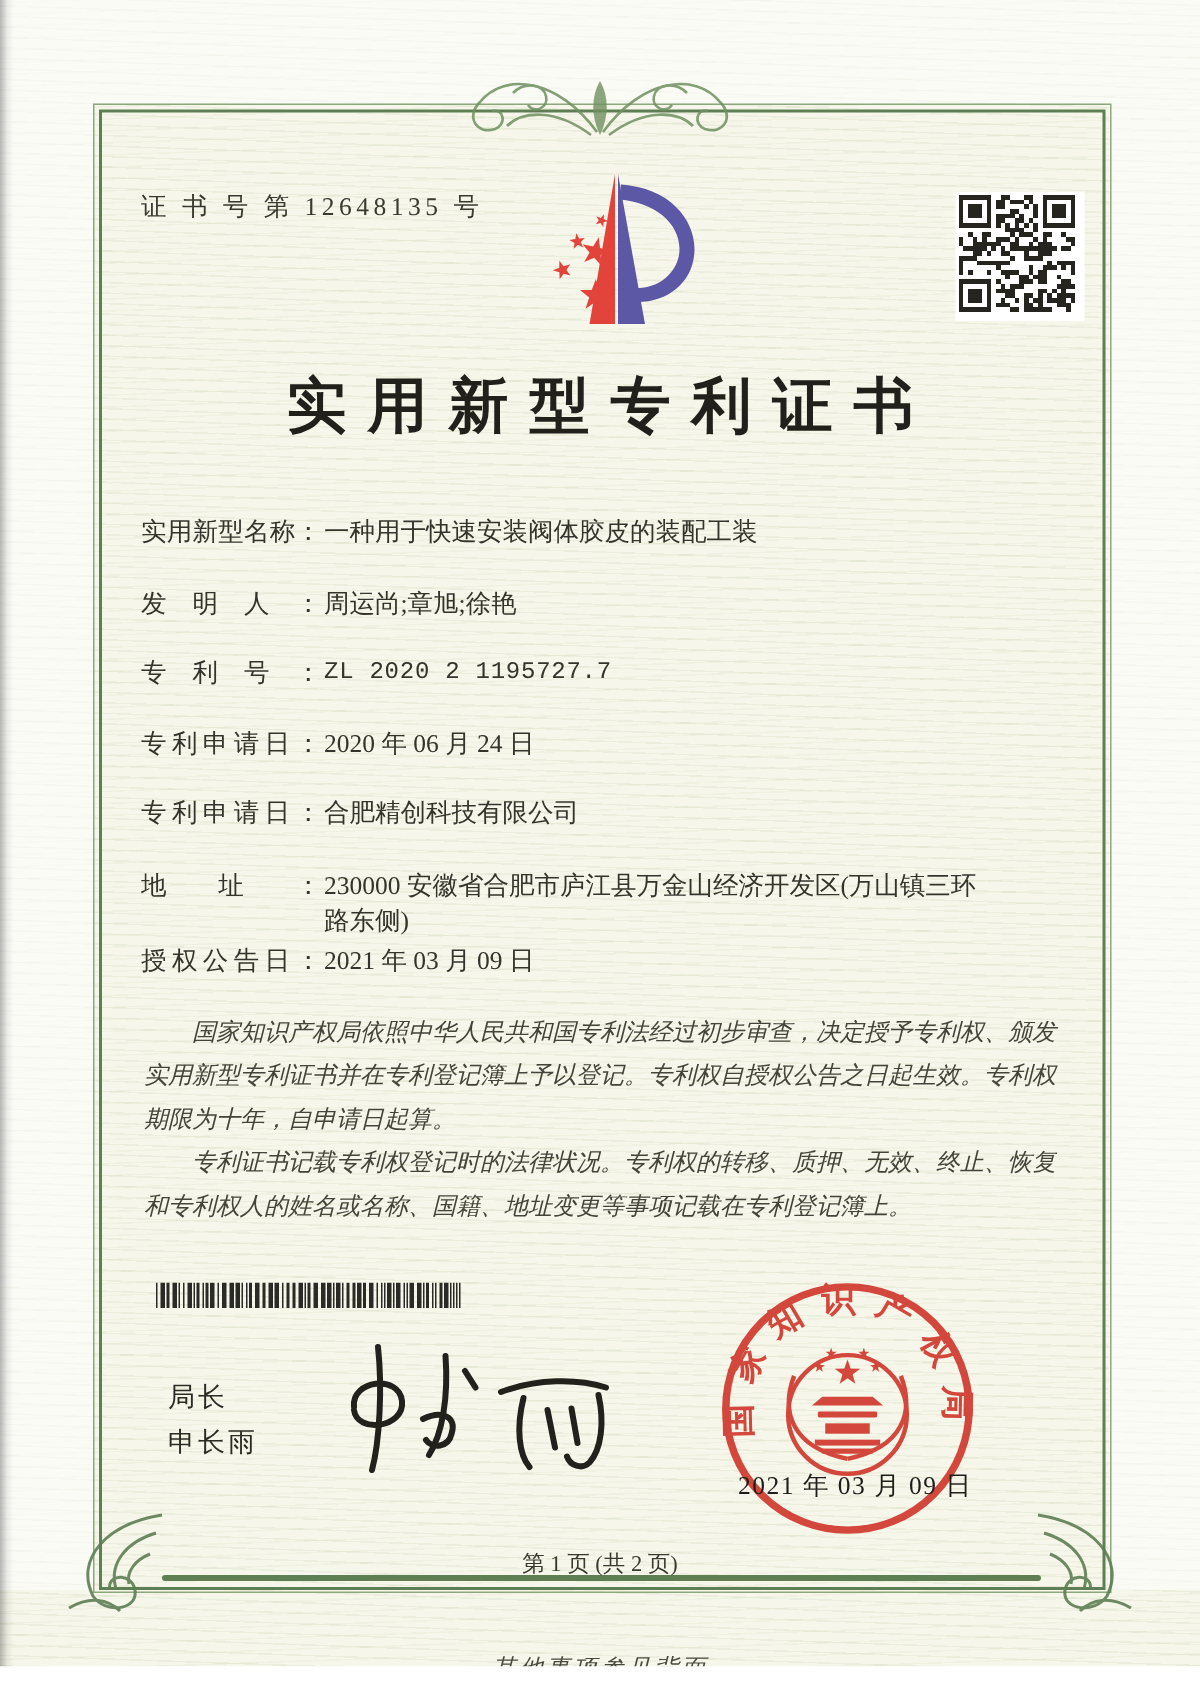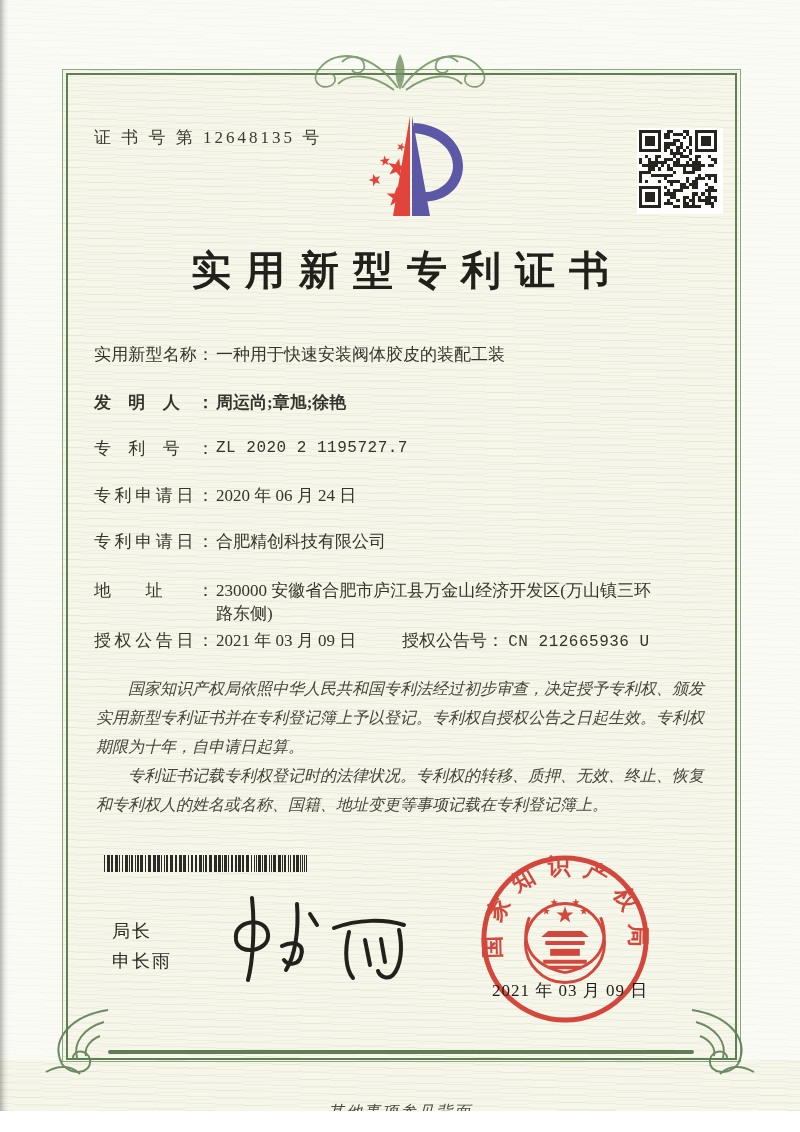--- a/index.html
+++ b/index.html
@@ -328,41 +328,38 @@
         <rect x="19" y="24" width="1" height="1" fill="#26241f"></rect>
         <rect x="23" y="24" width="1" height="1" fill="#26241f"></rect>
       </svg>
   </div>
 
   <div class="abs" id="title">实用新型专利证书</div>
 
   <div class="abs row" style="top:343px;">
     <span class="lbl">实用新型名称：</span><span class="val">一种用于快速安装阀体胶皮的装配工装</span>
   </div>
-  <div class="abs row" style="top:391px;font-weight:bold;">
+  <div class="abs row" style="top:391px;">
     <span class="lbl">发明人：</span><span class="val">周运尚;章旭;徐艳</span>
   </div>
   <div class="abs row" style="top:437px;">
     <span class="lbl">专利号：</span><span class="val val-mono">ZL 2020 2 1195727.7</span>
   </div>
   <div class="abs row" style="top:484px;">
     <span class="lbl">专利申请日：</span><span class="val">2020 年 06 月 24 日</span>
   </div>
   <div class="abs row" style="top:530px;">
     <span class="lbl">专利申请日：</span><span class="val">合肥精创科技有限公司</span>
   </div>
   <div class="abs row" id="row-address" style="top:579px;">
     <span class="lbl">地址：</span><span class="val">230000 安徽省合肥市庐江县万金山经济开发区(万山镇三环路东侧)</span>
   </div>
 
   <div class="abs row" style="top:629px;">
     <span class="lbl">授权公告日：</span><span class="val">2021 年 03 月 09 日</span>
-  </div>
-  <div id="grant-no">
-    <span class="lbl2">授权公告号：</span> <span class="val val-mono">CN 212665936 U</span>
   </div>
 
   <div class="abs" id="paragraphs">
     <p>国家知识产权局依照中华人民共和国专利法经过初步审查，决定授予专利权、颁发实用新型专利证书并在专利登记簿上予以登记。专利权自授权公告之日起生效。专利权期限为十年，自申请日起算。</p>
     <p>专利证书记载专利权登记时的法律状况。专利权的转移、质押、无效、终止、恢复和专利权人的姓名或名称、国籍、地址变更等事项记载在专利登记簿上。</p>
   </div>
 
   <div class="abs" id="barcode-wrap">
     <svg id="barcode-svg" width="206" height="17" viewBox="0 0 206 17">
         <rect x="0" y="0" width="1" height="17" fill="#2a2a26"></rect>
@@ -470,16 +467,17 @@
         <rect x="75" y="100" width="30" height="7"></rect>
         <rect x="68" y="111" width="44" height="4"></rect>
         <rect x="73" y="117" width="34" height="3.5"></rect>
         <path d="M54,68 C45,92 52,116 90,124" fill="none" stroke="#d0392e" stroke-width="3"></path>
         <path d="M126,68 C135,92 128,116 90,124" fill="none" stroke="#d0392e" stroke-width="3"></path>
       </g>
     </svg>
   </div>
   <div class="abs" id="seal-date">2021 年 03 月 09 日</div>
 
+  <div class="abs" id="page-info">第 1 页 (共 2 页)</div>
   <div class="abs" id="back-note">其他事项参见背面</div>
 
   <div id="scan-edge"></div>
 </div>
 
 </body></html>

